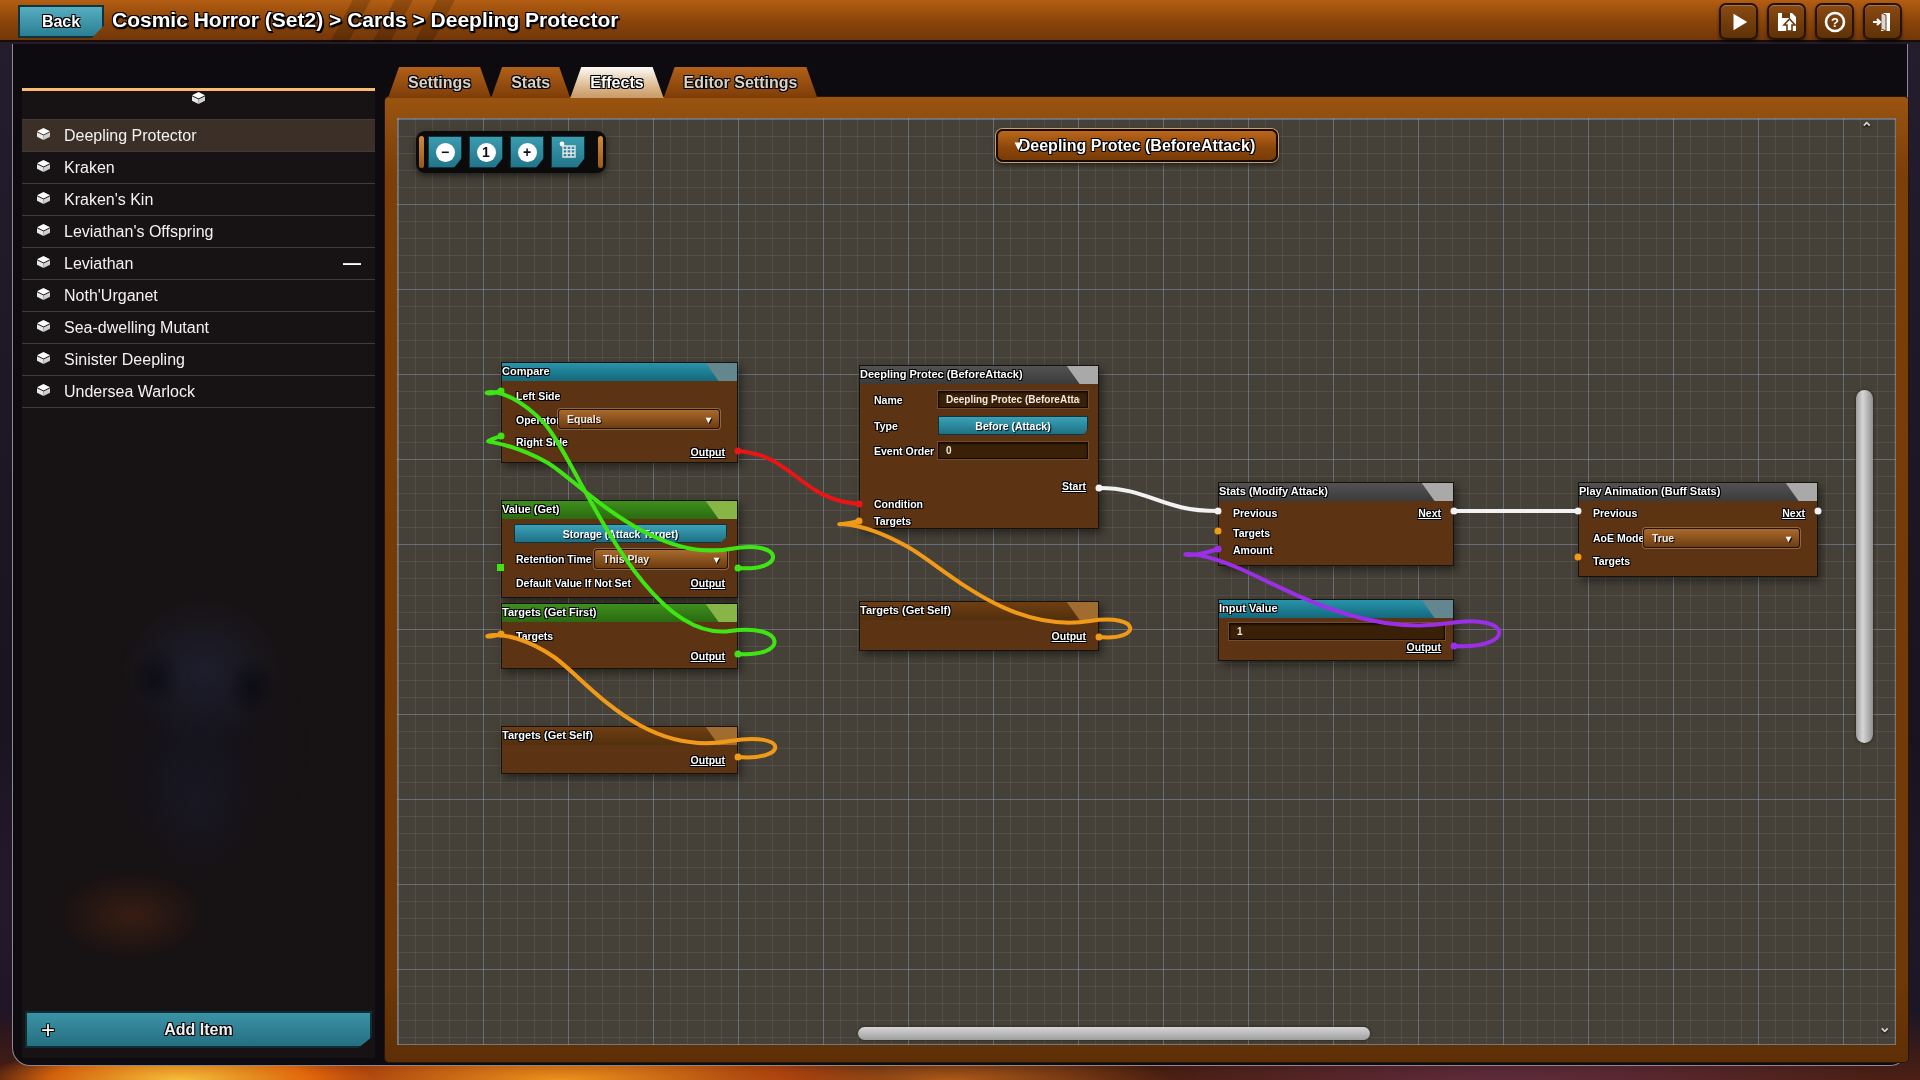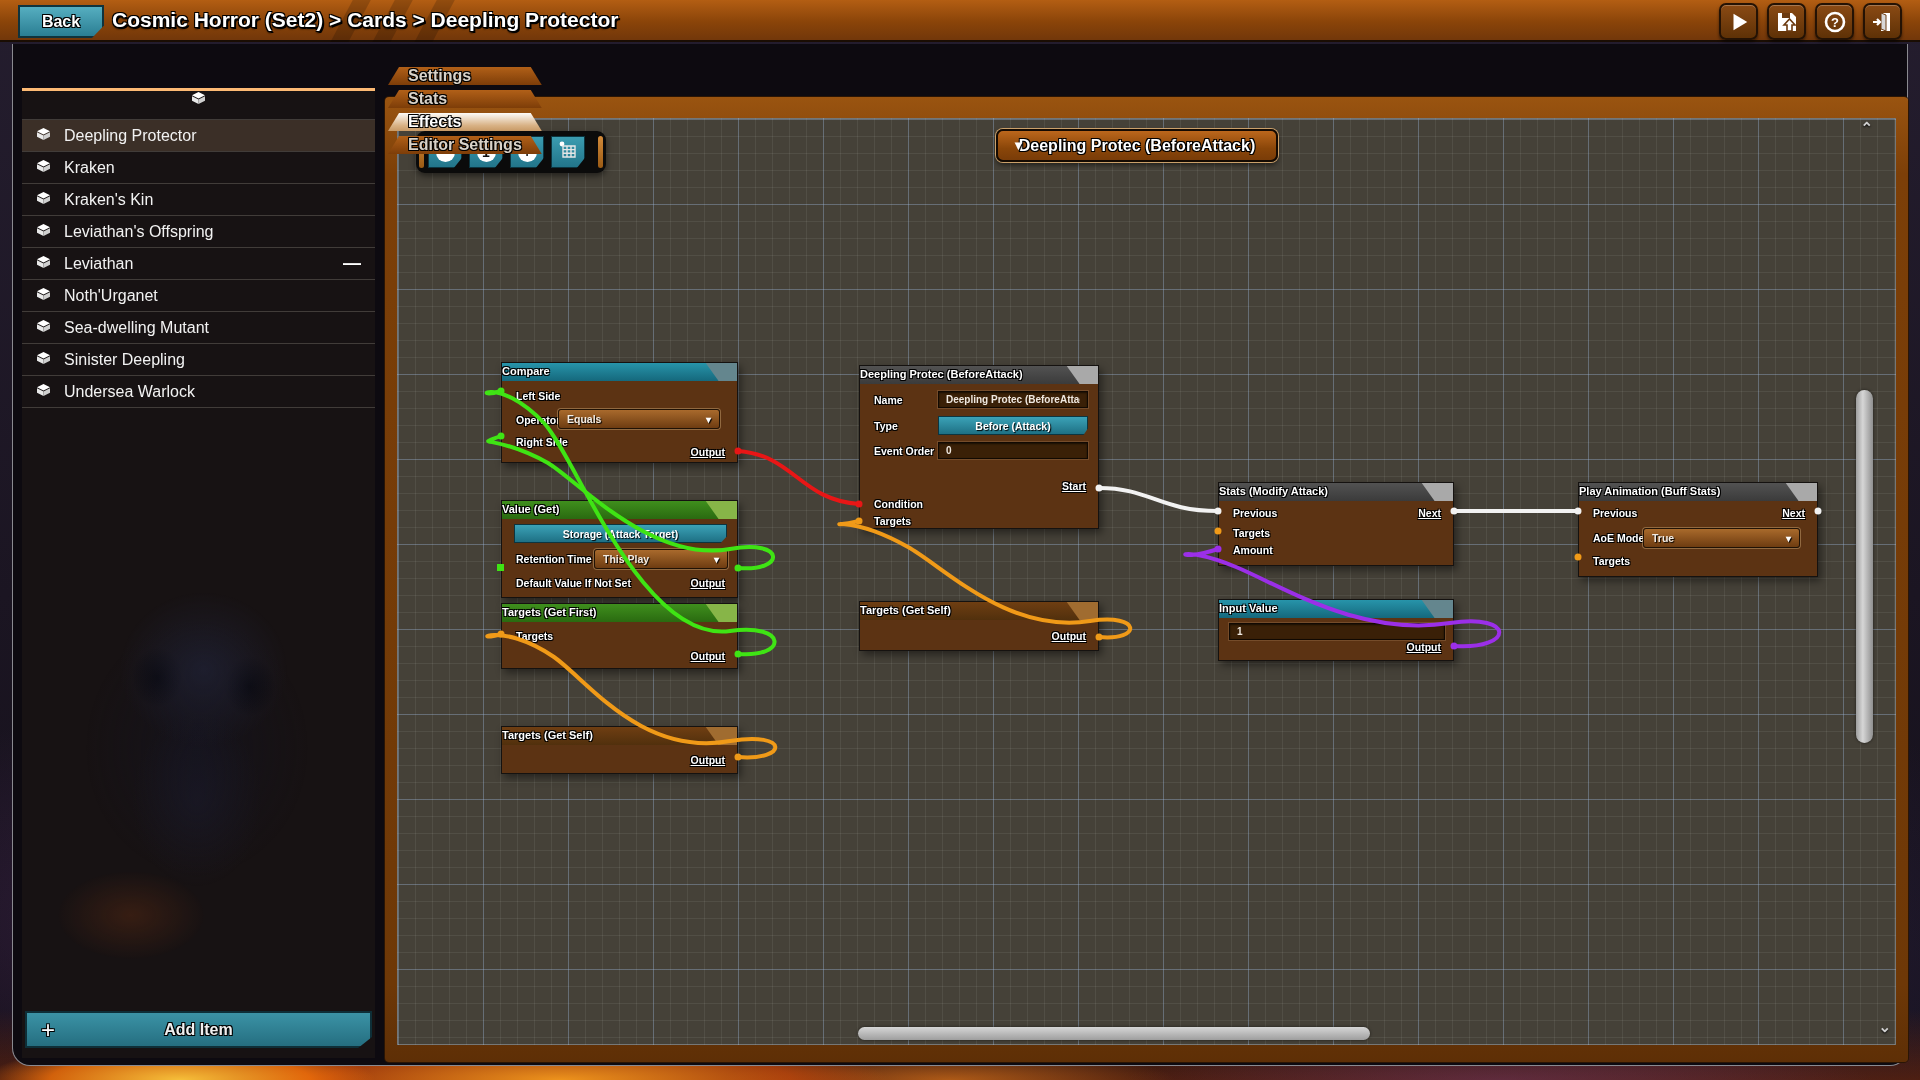--- a/index.html
+++ b/index.html
@@ -62,21 +62,21 @@
   .side-item .cube { flex:0 0 auto; }
   .side-item .row-indicator { position:absolute; right:14px; color:#fff; font-weight:bold; font-size:18px; }
   .add-item { position:absolute; left:3px; bottom:10px; width:347px; height:37px;
     background:linear-gradient(#3b93a6,#256e80); border:2px solid #0e2f38;
     clip-path:polygon(0 0,100% 0,100% 70%,96% 100%,0 100%);
     display:flex; align-items:center; justify-content:center; color:#f0f0f0; font-size:16px; font-weight:bold;
     text-shadow:1px 1px 0 #000,-1px -1px 0 #000,1px -1px 0 #000,-1px 1px 0 #000; cursor:pointer; }
   .add-item .plus { position:absolute; left:14px; font-size:24px; font-weight:normal; color:#fff; }
 
   
-  .tabs { position:absolute; left:388px; top:67px; height:31px; display:flex; gap:5px; z-index:20;flex-direction:column; }
+  .tabs { position:absolute; left:388px; top:67px; height:31px; display:flex; z-index:20; }
   .tab { height:31px; padding:0 20px; display:flex; align-items:center;
     clip-path:polygon(11px 0, calc(100% - 11px) 0, 100% 100%, 0 100%);
     background:linear-gradient(#b16018,#7d3d08); color:#d9d2c8; font-size:16px; font-weight:bold;
     text-shadow:1px 1px 0 #000,-1px -1px 0 #000,1px -1px 0 #000,-1px 1px 0 #000; cursor:pointer; }
   .tab.active { background:linear-gradient(#fdfbf7,#d8b184 70%,#c89a66); color:#fff; }
 
   
   .canvas-panel { position:absolute; left:385px; top:97px; width:1523px; height:965px;
     background:linear-gradient(#9a5410,#7c3f08 8%, #6e3807 92%, #5e2f06); border-radius:4px;
     box-shadow:0 0 0 1px #2a1505; z-index:15; }

